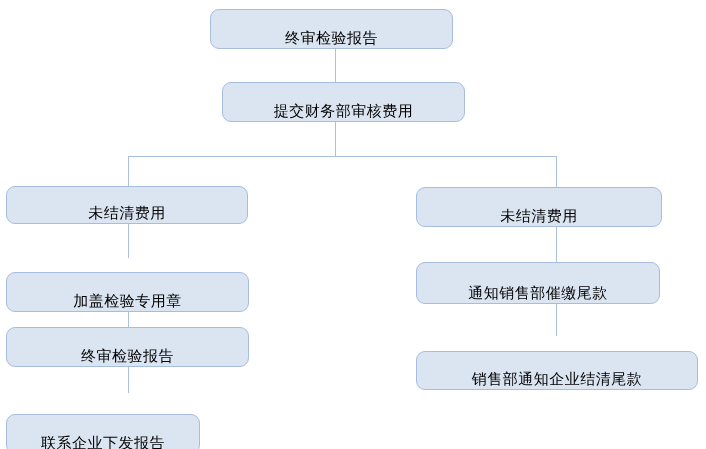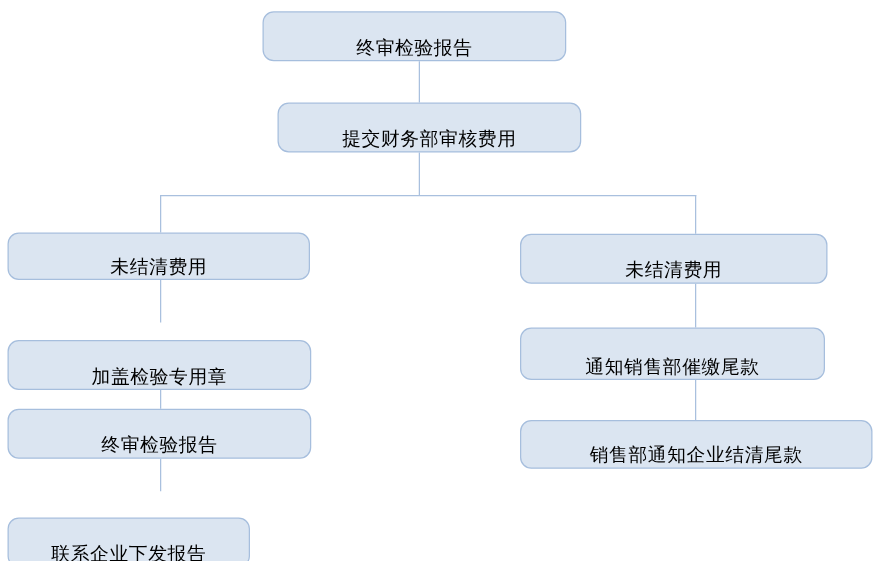--- a/index.html
+++ b/index.html
@@ -77,17 +77,17 @@
   <div class="node" style="left:6px;   top:414px; width:194px; height:40px;">
     <span>联系企业下发报告</span>
   </div>
 
   <div class="node" style="left:416px; top:187px; width:246px; height:40px;">
     <span>未结清费用</span>
   </div>
   <div class="node" style="left:416px; top:262px; width:244px; height:42px;">
     <span>通知销售部催缴尾款</span>
   </div>
-  <div class="node" style="left:416px; top:336px; width:282px; height:39px;">
+  <div class="node" style="left:416px; top:351px; width:282px; height:39px;">
     <span>销售部通知企业结清尾款</span>
   </div>
 
 </div>
 
 </body></html>

